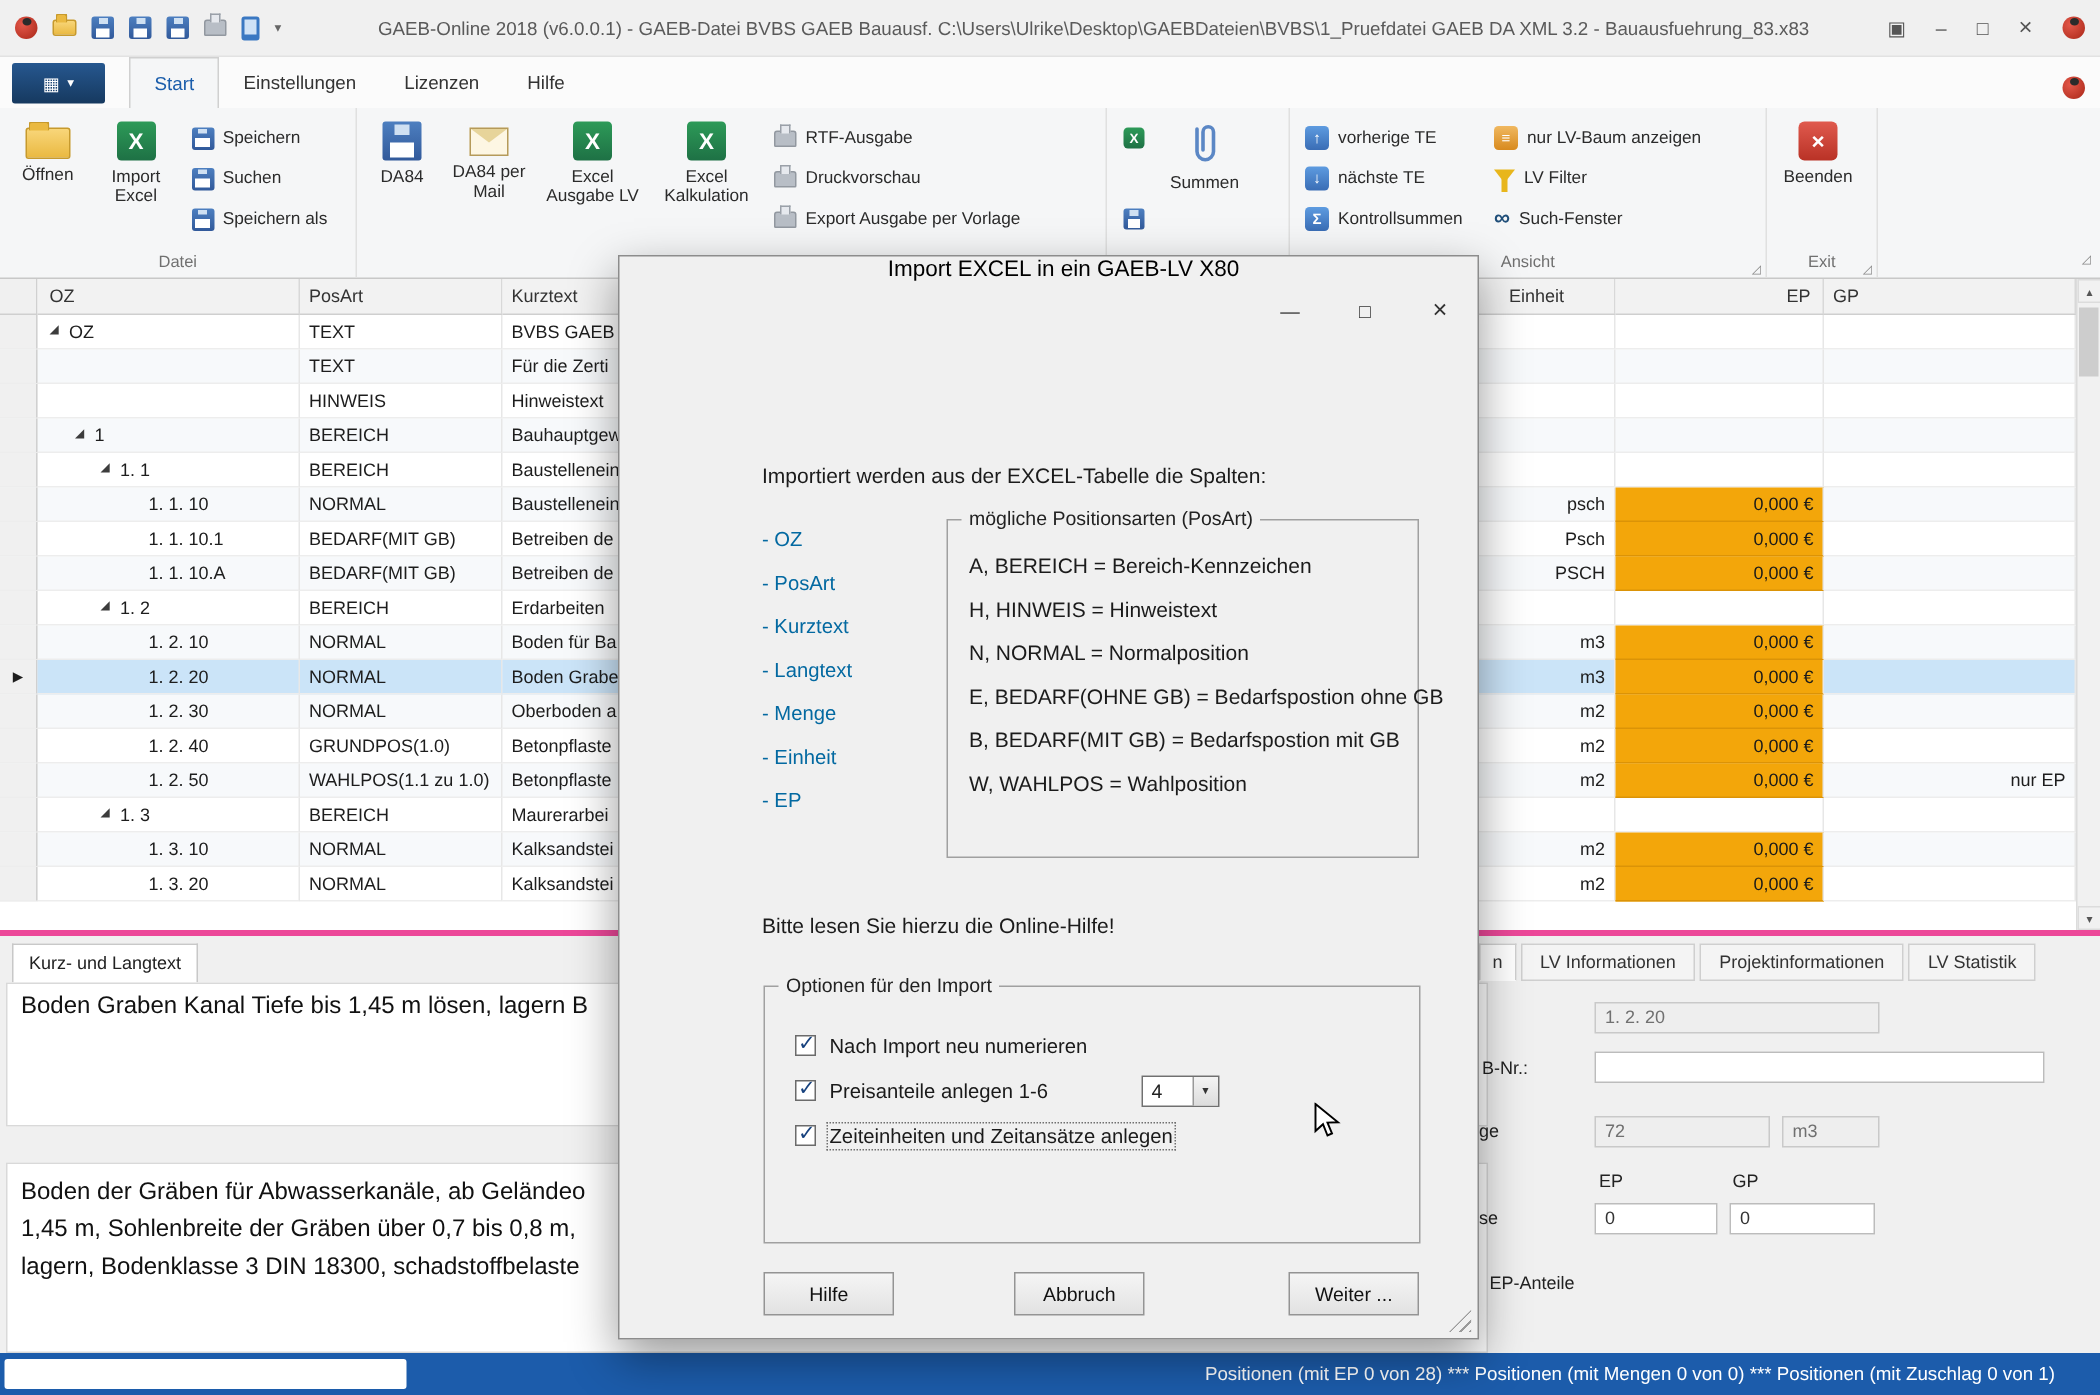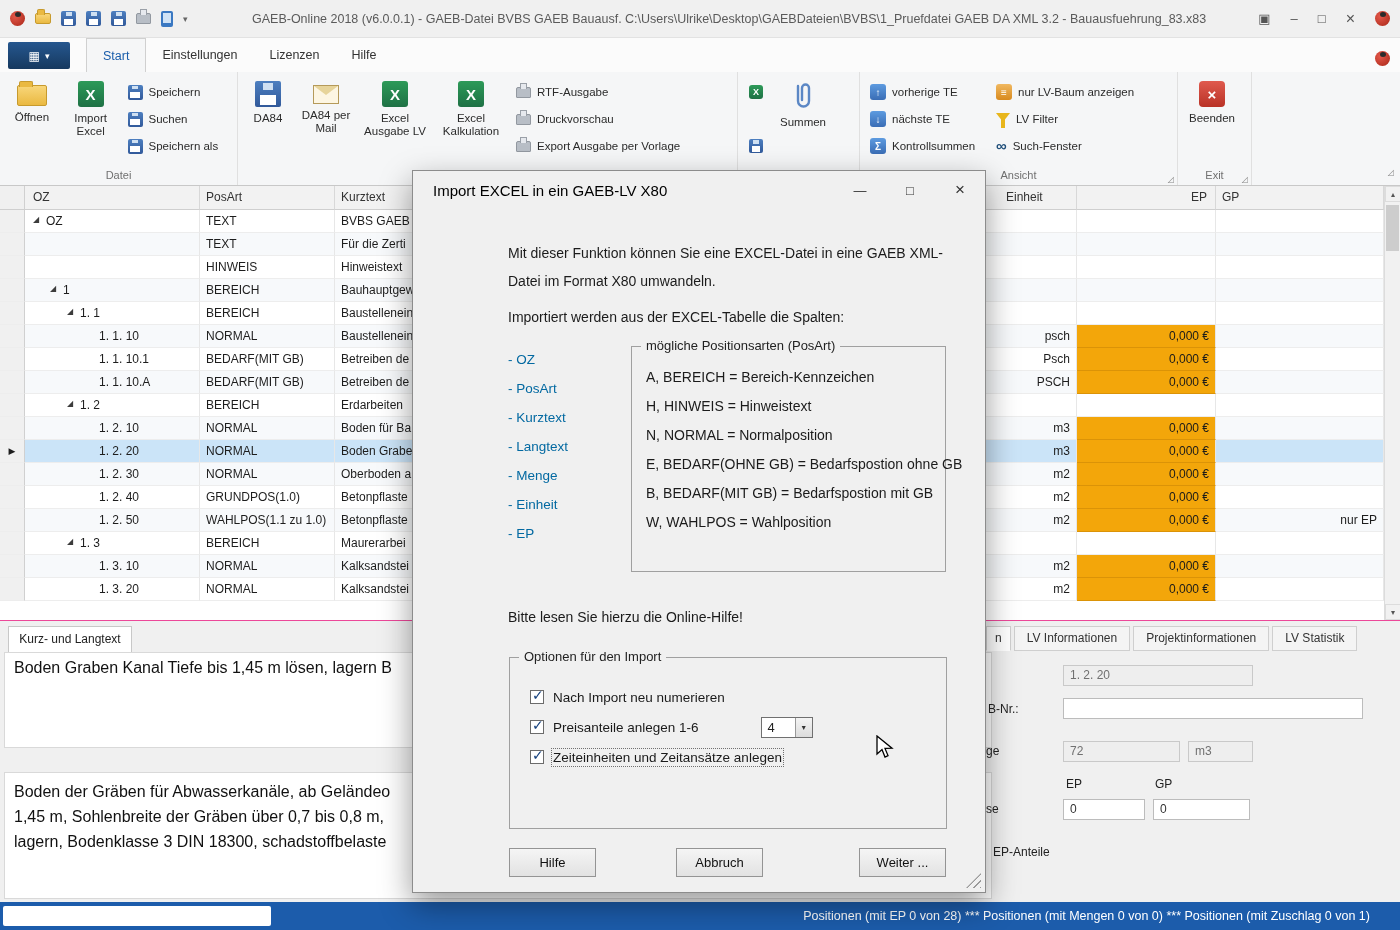--- a/index.html
+++ b/index.html
@@ -87,40 +87,40 @@
   .c-ep.orange{background:#f3a60a !important;border-bottom:1px solid #db9307;color:#1a1a1a;}
   .exp{display:inline-block;width:13px;font-size:8px;color:#3c3c3c;flex:none;transform:translateY(-1px);}
   
   #vscroll{position:absolute;left:1384px;top:186px;width:16px;height:434px;background:#f1f1f1;border-left:1px solid #dcdcdc;}
   .sbbtn{position:absolute;left:0;width:16px;height:16px;text-align:center;line-height:15px;font-size:8px;color:#555;background:#f1f1f1;border:1px solid #dcdcdc;}
   #sb-up{top:0;}
   #sb-dn{bottom:0;}
   #sb-thumb{position:absolute;left:1px;right:1px;top:19px;height:46px;background:#cdcdcd;}
 
   
-  #bottom{position:absolute;left:0;top:620px;width:1400px;height:282px;background:#f0f0f0;border-top:1px solid #ec4899;}
+  #bottom{position:absolute;left:0;top:620px;width:1400px;height:282px;background:#f0f0f0;border-top:4px solid #ec4899;}
   #kl-tab{position:absolute;left:8px;top:5px;width:124px;height:26px;background:#fff;border:1px solid #c8c8c8;border-bottom:none;text-align:center;line-height:25px;font-size:12px;color:#222;}
   #kl-box1{position:absolute;left:4px;top:31px;width:988px;height:96px;background:#fff;border:1px solid #d9d9d9;padding:6px 9px;font-size:16px;color:#111;overflow:hidden;white-space:nowrap;}
   #kl-box2{position:absolute;left:4px;top:151px;width:988px;height:127px;background:#fff;border:1px solid #d9d9d9;padding:6px 9px;font-size:16px;color:#111;overflow:hidden;}
   #kl-box2 div{line-height:25px;white-space:nowrap;}
   #rp-tabs{position:absolute;left:986px;top:5px;height:25px;display:flex;gap:3px;}
   .rtab{padding:0 12px;line-height:23px;font-size:12px;background:#f4f4f4;border:1px solid #cfcfcf;color:#333;white-space:nowrap;}
   .rtab.active{background:#fff;border-bottom-color:#fff;padding:0 8px;}
   .rlbl{position:absolute;font-size:12px;color:#222;white-space:nowrap;}
   .fld{position:absolute;height:21px;border:1px solid #bcbcbc;background:#fff;font-size:12px;line-height:19px;padding:0 6px;color:#333;white-space:nowrap;}
   .fld.dis{background:#eeeeee;color:#707070;border-color:#c9c9c9;}
 
   
   #statusbar{position:absolute;left:0;top:902px;width:1400px;height:28px;background:#1c5cab;}
   #sb-progress{position:absolute;left:3px;top:4px;width:268px;height:20px;background:#fff;border-radius:2px;}
   #sb-text{position:absolute;right:30px;top:0;line-height:28px;color:#fff;font-size:12.5px;white-space:nowrap;}
 
   
   #dialog{position:absolute;left:412px;top:170px;width:574px;height:723px;background:#f0f0f0;border:1px solid #8c8c8c;box-shadow:0 12px 30px rgba(0,0,0,.4);z-index:40;}
-  .dtitle{position:absolute;left:0;top:0;right:0;height:38px;display:flex;align-items:center;}
+  .dtitle{position:absolute;left:0;top:0;right:0;height:38px;display:flex;align-items:center;flex-direction:column;}
   .dtitle-text{padding-left:20px;font-size:15px;color:#000;}
   .dwbs{margin-left:auto;display:flex;}
   .dwb{width:50px;height:38px;display:flex;align-items:center;justify-content:center;color:#333;font-size:13px;}
   .dwb.close{font-size:17px;}
   .dtext{position:absolute;font-size:14px;color:#1b1b1b;}
   #dlg-intro{left:95px;top:68px;width:458px;line-height:28px;}
   #dlg-importline{left:95px;top:138px;}
   #dlg-cols{position:absolute;left:95px;top:181px;}
   .dcol{height:29px;font-size:13.5px;color:#0369a1;}
   .fs{position:absolute;border:1px solid #a0a0a0;}
@@ -567,21 +567,20 @@
 
 <div id="dialog">
   <div class="dtitle">
     <span class="dtitle-text">Import EXCEL in ein GAEB-LV X80</span>
     <span class="dwbs">
       <span class="dwb">—</span>
       <span class="dwb">□</span>
       <span class="dwb close">×</span>
     </span>
   </div>
-  <div class="dtext" id="dlg-intro">Mit dieser Funktion können Sie eine EXCEL-Datei in eine GAEB XML-Datei im Format X80 umwandeln.</div>
   <div class="dtext" id="dlg-importline">Importiert werden aus der EXCEL-Tabelle die Spalten:</div>
   <div id="dlg-cols">
       <div class="dcol">- OZ</div>
       <div class="dcol">- PosArt</div>
       <div class="dcol">- Kurztext</div>
       <div class="dcol">- Langtext</div>
       <div class="dcol">- Menge</div>
       <div class="dcol">- Einheit</div>
       <div class="dcol">- EP</div>
     </div>

